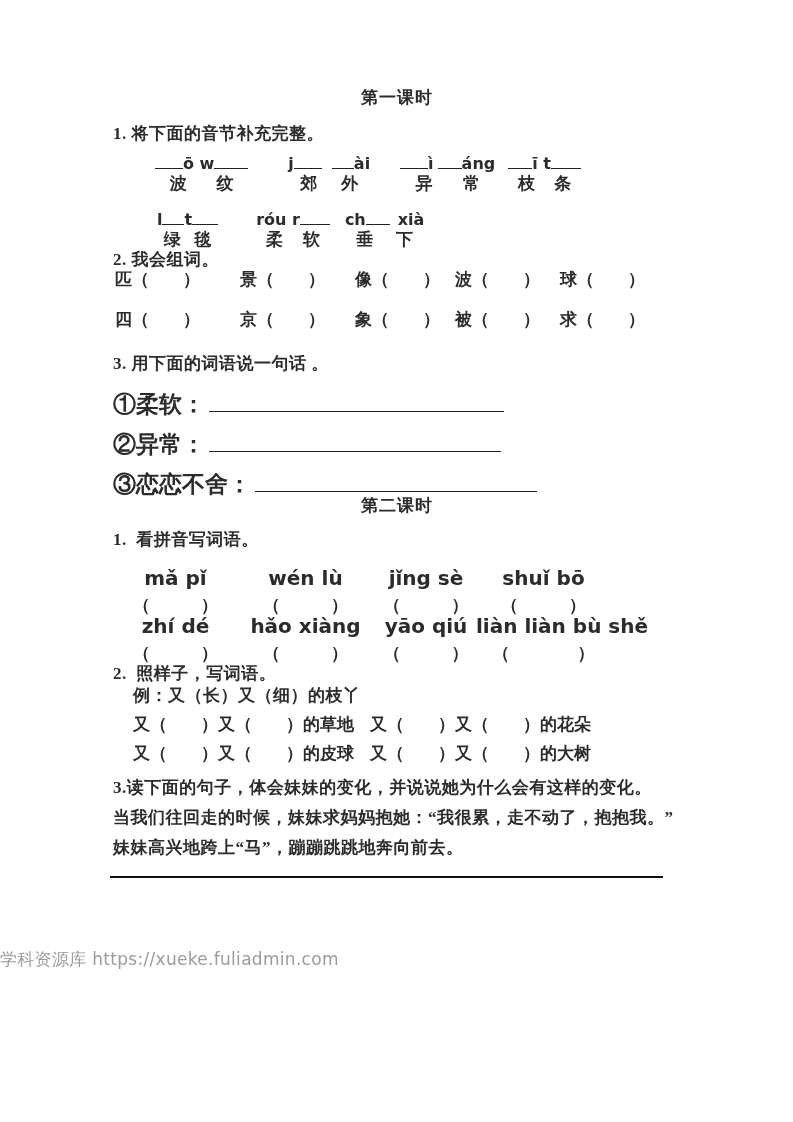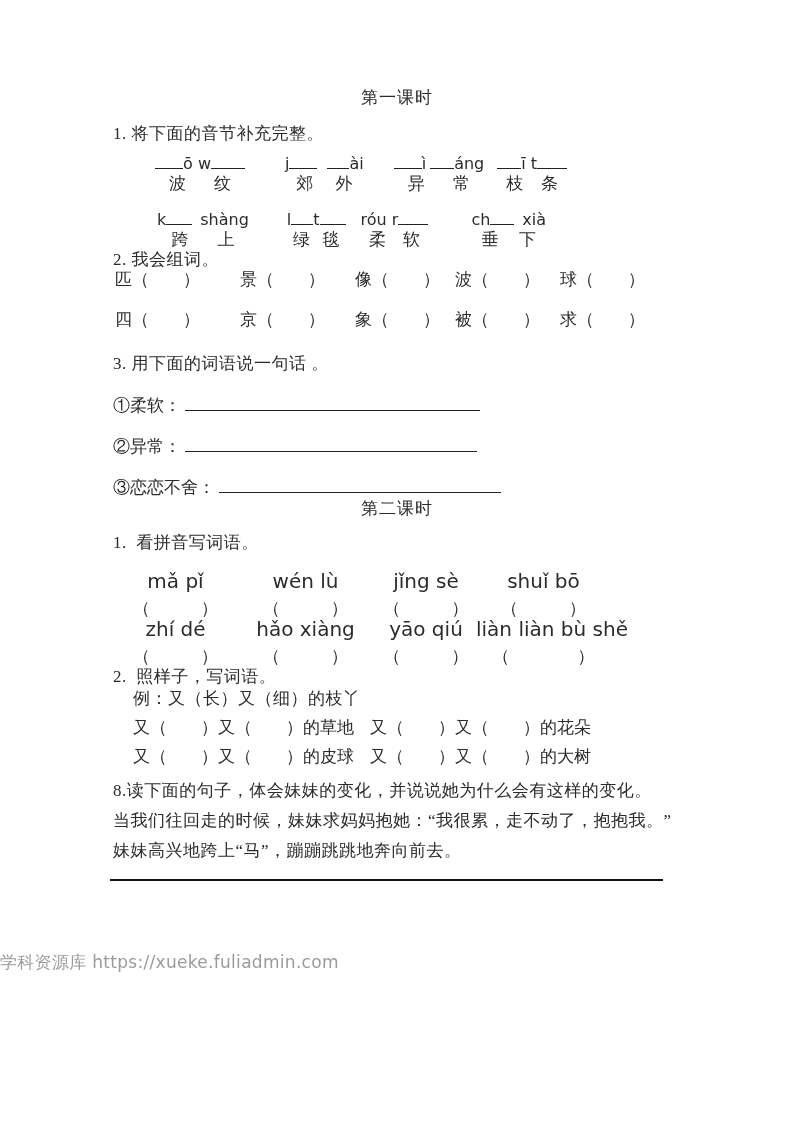--- a/index.html
+++ b/index.html
@@ -1,21 +1,21 @@
 <!DOCTYPE html>
 <html><head>
 <meta charset="utf-8">
 <style>
   html,body{margin:0;padding:0;background:#ffffff;}
   body{
     width:793px;height:1122px;overflow:hidden;
     font-family:"Liberation Serif","DejaVu Serif",serif;
     color:#2b2b2b;
   }
-  .page{padding:88px 60px 0 113px;}
+  .page{padding:88px 60px 0 113px;font-weight:bold;}
   .title{
     text-align:center;margin-right:52px;
     font-size:17px;line-height:20px;letter-spacing:1px;
   }
   .tline{
     font-size:17px;line-height:20px;letter-spacing:0.5px;
     white-space:pre-wrap;
   }
   
   .mt8{margin-top:2px}.mt9{margin-top:9px}.mt10{margin-top:10px}
@@ -44,21 +44,21 @@
 
   
   .zucirow{display:flex;font-size:17px;line-height:20px;}
   .zucirow .zitem:nth-child(1){margin-left:2px}
   .zucirow .zitem:nth-child(2){margin-left:40px}
   .zucirow .zitem:nth-child(3){margin-left:30px}
   .zucirow .zitem:nth-child(4){margin-left:15px}
   .zucirow .zitem:nth-child(5){margin-left:20px}
 
   
-  .sentline{font-size:17px;line-height:22px;white-space:nowrap;}
+  .sentline{font-size:23px;line-height:22px;white-space:nowrap;}
   .uline{display:inline-block;height:16px;border-bottom:1.5px solid #222;margin-left:4px;}
 
   
   .pwrow{display:flex;}
   .pwcell{text-align:center;}
   .pwcell:nth-child(1){width:115px;margin-left:5px}
   .pwcell:nth-child(2){width:115px;margin-left:15px}
   .pwcell:nth-child(3){width:110px;margin-left:8px}
   .pwcell:nth-child(4){width:135px;margin-left:-5px}
   .pw-pinyin{
@@ -96,24 +96,21 @@
         </div></div><div class="pygroup"><div class="pyline"><span class="pytext">j</span><span class="pyblank" style="width: 28px;"></span><span class="pygap" style="width: 10px;"></span><span class="pyblank" style="width: 22px;"></span><span class="pytext">ài</span></div><div class="pychars">
           <span class="hanzi">郊</span>
           <span class="hanzi">外</span>
         </div></div><div class="pygroup"><div class="pyline"><span class="pyblank" style="width: 28px;"></span><span class="pytext">ì</span><span class="pygap" style="width: 4px;"></span><span class="pyblank" style="width: 24px;"></span><span class="pytext">áng</span></div><div class="pychars">
           <span class="hanzi">异</span>
           <span class="hanzi">常</span>
         </div></div><div class="pygroup"><div class="pyline"><span class="pyblank" style="width: 24px;"></span><span class="pytext">ī t</span><span class="pyblank" style="width: 30px;"></span></div><div class="pychars">
           <span class="hanzi">枝</span>
           <span class="hanzi">条</span>
         </div></div></div>
-  <div id="s1q1r2" class="pyrow mt16"><div class="pygroup"><div class="pyline"><span class="pytext">k</span><span class="pyblank" style="width: 26px;"></span><span class="pygap" style="width: 8px;"></span><span class="pytext">shàng</span></div><div class="pychars">
-          <span class="hanzi">跨</span>
-          <span class="hanzi">上</span>
-        </div></div><div class="pygroup"><div class="pyline"><span class="pytext">l</span><span class="pyblank" style="width: 22px;"></span><span class="pytext">t</span><span class="pyblank" style="width: 26px;"></span></div><div class="pychars">
+  <div id="s1q1r2" class="pyrow mt16"><div class="pygroup"><div class="pyline"><span class="pytext">l</span><span class="pyblank" style="width: 22px;"></span><span class="pytext">t</span><span class="pyblank" style="width: 26px;"></span></div><div class="pychars">
           <span class="hanzi">绿</span>
           <span class="hanzi">毯</span>
         </div></div><div class="pygroup"><div class="pyline"><span class="pytext">róu r</span><span class="pyblank" style="width: 30px;"></span></div><div class="pychars">
           <span class="hanzi">柔</span>
           <span class="hanzi">软</span>
         </div></div><div class="pygroup"><div class="pyline"><span class="pytext">ch</span><span class="pyblank" style="width: 24px;"></span><span class="pygap" style="width: 8px;"></span><span class="pytext">xià</span></div><div class="pychars">
           <span class="hanzi">垂</span>
           <span class="hanzi">下</span>
         </div></div></div>
 
@@ -190,20 +187,20 @@
       <div class="patrow mt9">
         <span class="patcell">又（　　）又（　　）的草地</span>
         <span class="patcell">又（　　）又（　　）的花朵</span>
       </div>
       <div class="patrow mt9">
         <span class="patcell">又（　　）又（　　）的皮球</span>
         <span class="patcell">又（　　）又（　　）的大树</span>
       </div>
     </div>
 
-  <div class="tline mt14">8.读下面的句子，体会妹妹的变化，并说说她为什么会有这样的变化。</div>
+  <div class="tline mt14">3.读下面的句子，体会妹妹的变化，并说说她为什么会有这样的变化。</div>
   <div class="tline mt10">当我们往回走的时候，妹妹求妈妈抱她：“我很累，走不动了，抱抱我。”</div>
   <div class="tline mt10">妹妹高兴地跨上“马”，蹦蹦跳跳地奔向前去。</div>
   <div class="rule"></div>
 
 </div>
 
 <div class="footer">学科资源库 https://xueke.fuliadmin.com</div>
 
 </body></html>

